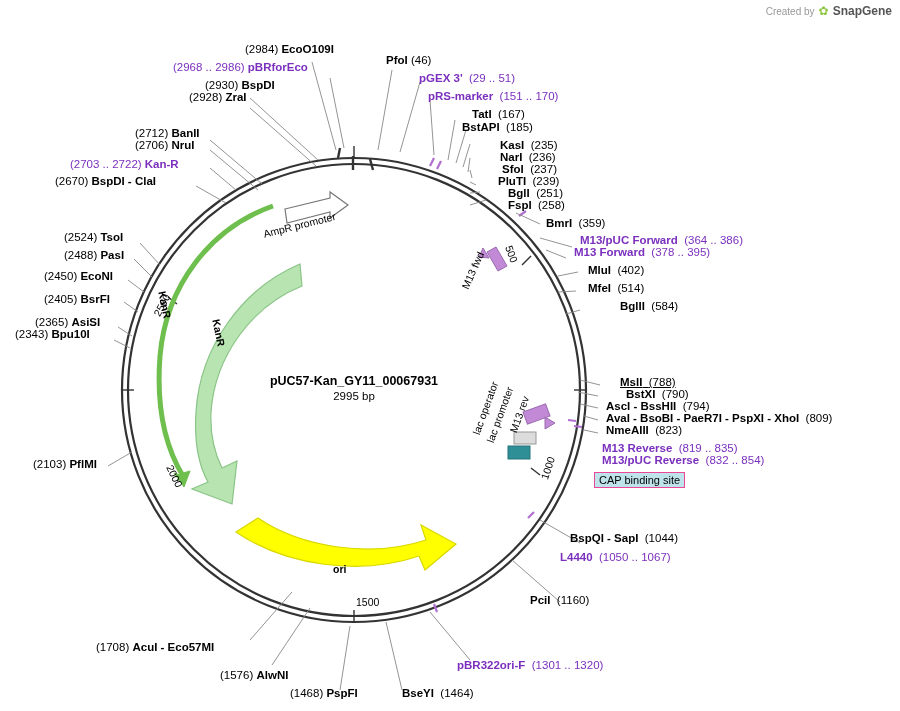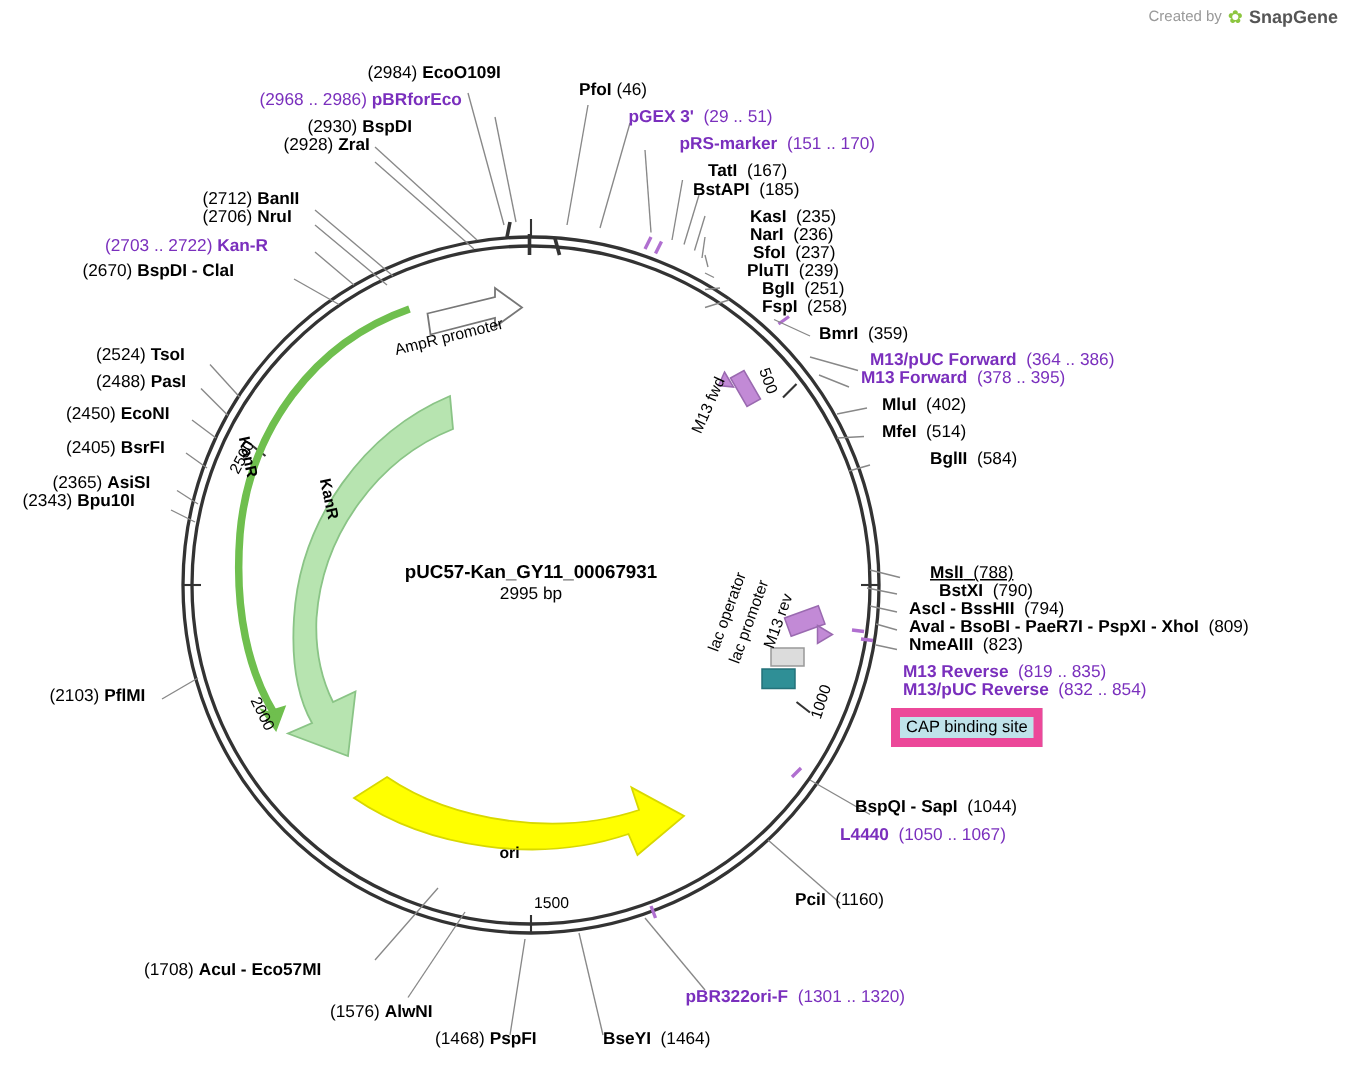--- a/index.html
+++ b/index.html
@@ -38,21 +38,21 @@
     text-align:center;
     font-size:12.5px;
     font-weight:bold;
     color:#000;
   }
   .ttl .bp{ font-weight:normal; font-size:11.5px; display:block; margin-top:2px;}
 
   .capbadge{
     position:absolute;
     background:#bfe3ea;
-    border:6px solid #ec4899;
+    border:1px solid #ec4899;
     font-size:11px;
     padding:1px 4px;
     color:#000;
     white-space:nowrap;
   }
   .tick-num{
     position:absolute;
     font-size:10.5px;
     color:#000;
   }
@@ -234,21 +234,21 @@
 </div>
 <div class="lbl purple" style="left:419px;top:72px;">
   <b>pGEX 3'</b> &nbsp;<span class="rng">(29 .. 51)</span>
 </div>
 <div class="lbl black" style="left:205px;top:79px;">
   <span class="pos">(2930)</span> <b>BspDI</b>
 </div>
 <div class="lbl black" style="left:189px;top:91px;">
   <span class="pos">(2928)</span> <b>ZraI</b>
 </div>
-<div class="lbl purple" style="left:453px;top:90px;">
+<div class="lbl purple" style="left:428px;top:90px;">
   <b>pRS-marker</b> &nbsp;<span class="rng">(151 .. 170)</span>
 </div>
 <div class="lbl black" style="left:472px;top:108px;">
   <b>TatI</b> &nbsp;<span class="pos">(167)</span>
 </div>
 <div class="lbl black" style="left:462px;top:121px;">
   <b>BstAPI</b> &nbsp;<span class="pos">(185)</span>
 </div>
 <div class="lbl black" style="left:500px;top:139px;">
   <b>KasI</b> &nbsp;<span class="pos">(235)</span>

